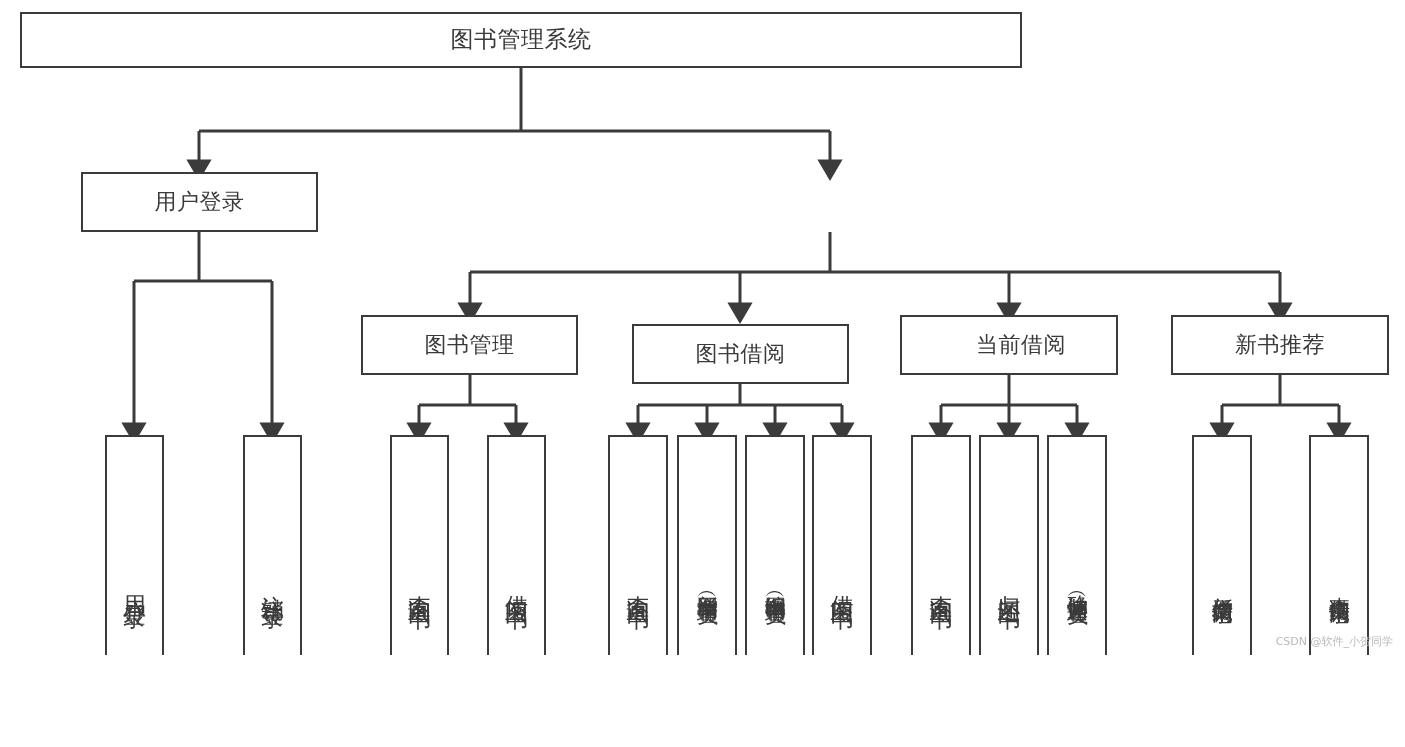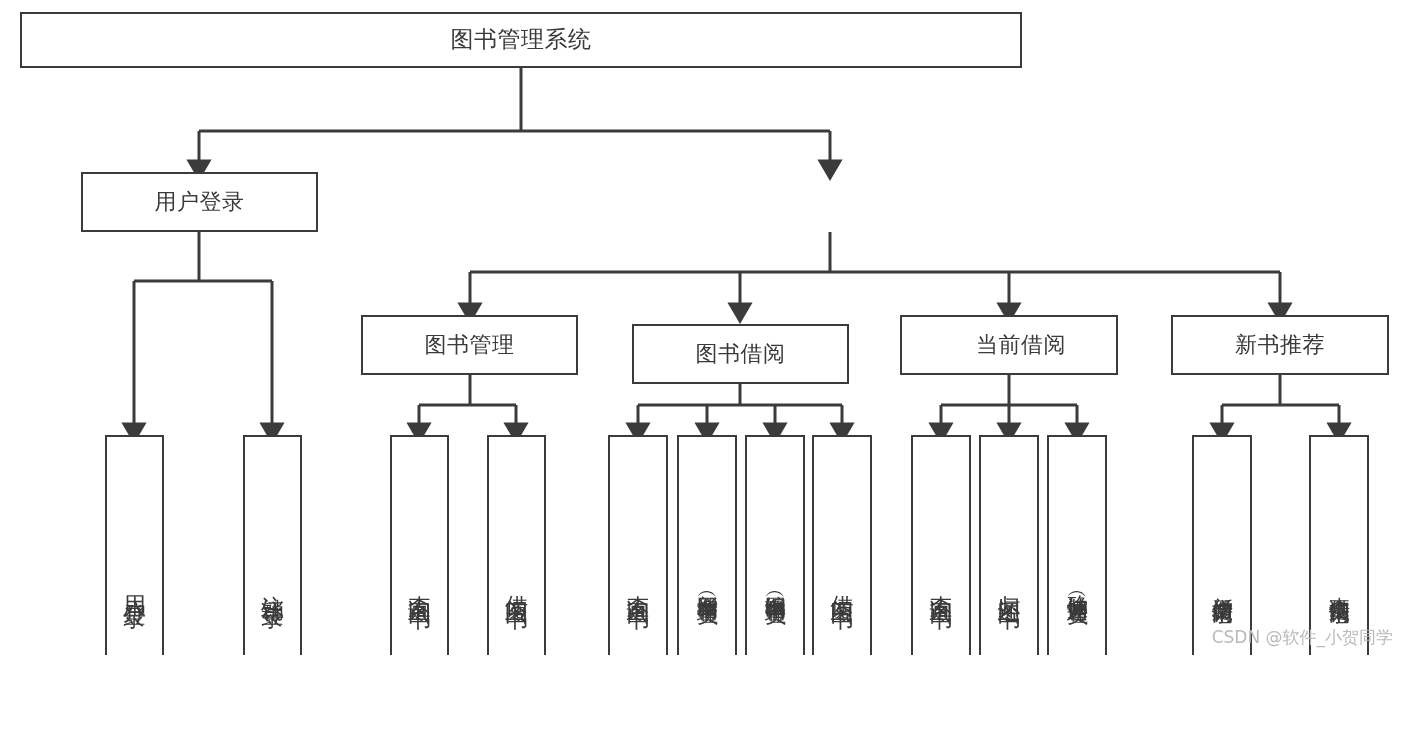--- a/index.html
+++ b/index.html
@@ -63,21 +63,21 @@
     white-space: nowrap;
   }
   .node.leaf.tight .node-label {
     font-size: 21px;
     letter-spacing: 1.5px;
   }
   #watermark {
     position: absolute;
     right: 12px;
     bottom: 6px;
-    font-size: 17px;
+    font-size: 11px;
     color: #b9b9b9;
     white-space: nowrap;
     user-select: none;
   }
 </style>
 </head>
 <body>
 
 <div id="diagram-root">
 

